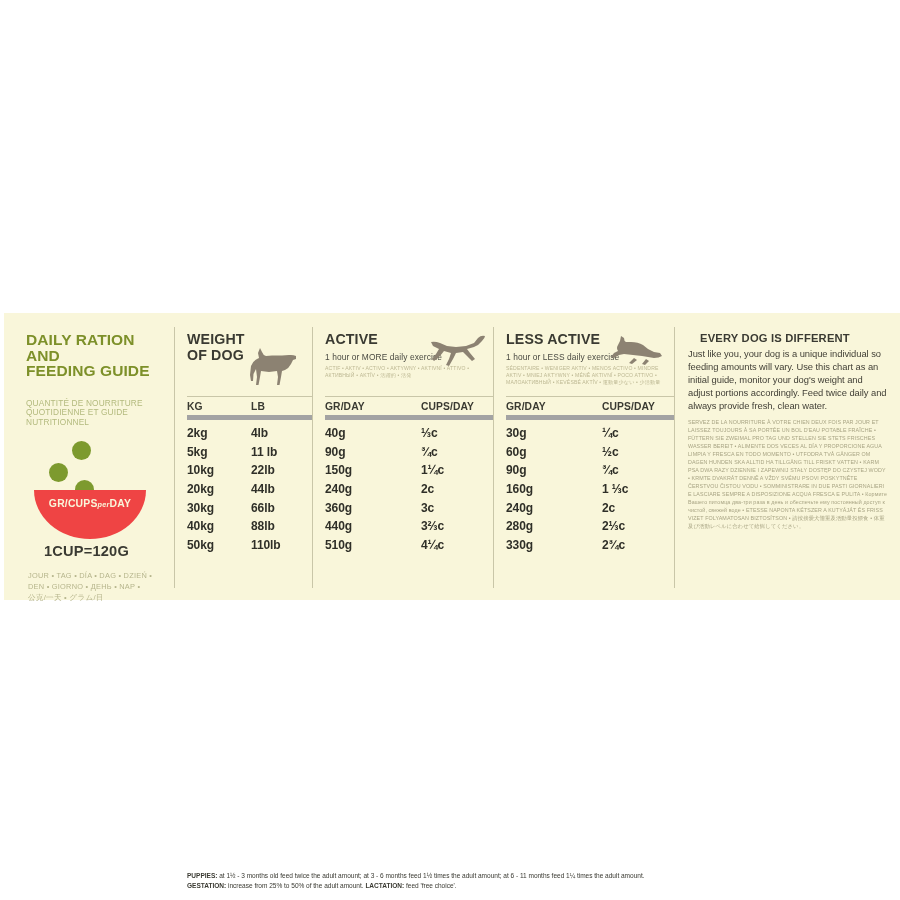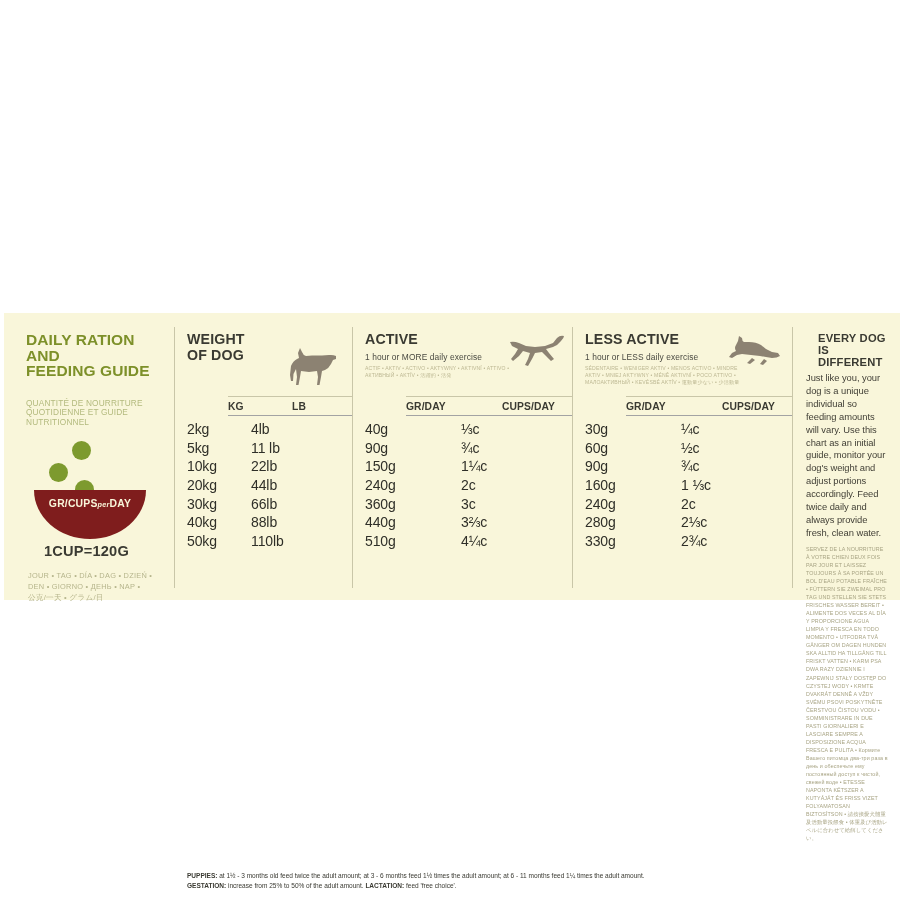--- a/index.html
+++ b/index.html
@@ -28,21 +28,21 @@
     color:#b3ba7e;font-size:8.3px;line-height:9.6px;margin-top:20px;
     letter-spacing:.15px;
   }
   .bowl-wrap{position:relative;width:125px;height:96px;margin:14px 0 0 2px;}
   .kibble{position:absolute;width:19px;height:19px;border-radius:50%;background:#7d9a2e;}
   .k1{left:44px;top:0px;}
   .k2{left:21px;top:22px;}
   .k3{left:47px;top:39px;}
   .bowl{
     position:absolute;left:6px;top:49px;width:112px;height:49px;
-    background:#7f1d1d;
+    background:#ef4444;
     border-radius:0 0 56px 56px / 0 0 49px 49px;
   }
   .bowl-label{
     position:absolute;left:0;top:8px;width:112px;text-align:center;
     color:#f9f6da;font-size:10.4px;font-weight:bold;letter-spacing:.2px;
     white-space:nowrap;
   }
   .bowl-label .per{font-style:italic;font-size:7.3px;font-weight:bold;}
   .cupeq{
     color:#3a3a32;font-size:14.6px;font-weight:bold;letter-spacing:.2px;
@@ -64,27 +64,27 @@
   .h1{color:#3a3a32;font-size:14.2px;font-weight:bold;line-height:15.5px;letter-spacing:.15px;}
   .h2{color:#4a4a42;font-size:8.4px;line-height:10px;margin-top:4px;letter-spacing:.1px;}
   .h3{color:#bdb893;font-size:5.1px;line-height:7px;margin-top:3.5px;letter-spacing:.15px;}
 
   .dog{position:absolute;fill:#8c8272;}
   .dog-stand{right:14px;top:15px;}
   .dog-jump{right:6px;top:2px;}
   .dog-lie{right:10px;top:4px;}
 
   .subhdr{
-    display:flex;border-top:1px solid #c9c6a8;border-bottom:1px solid #a3a3a3;
-    height:18px;align-items:center;margin-left:41px;
+    display:flex;border-top:1px solid #c9c6a8;border-bottom:5px solid #a3a3a3;
+    height:18px;align-items:center;
   }
   .subhdr span{color:#3a3a32;font-size:10.3px;font-weight:bold;letter-spacing:.1px;}
   .rows{padding-top:4px;}
   .row{display:flex;height:18.6px;align-items:center;}
-  .row span{color:#2f2f28;font-size:14px;font-weight:normal;letter-spacing:-.1px;}
+  .row span{color:#2f2f28;font-size:12px;font-weight:bold;letter-spacing:-.1px;}
 
   .c-kg{flex:0 0 64px;}
   .c-lb{flex:0 0 60px;}
   .c-gr{flex:0 0 96px;}
   .c-cup{flex:0 0 70px;}
 
   
   .col-note{flex:1 1 auto;box-sizing:border-box;padding:19px 16px 0 13px;}
   .note-h{color:#3a3a32;font-size:11.2px;font-weight:bold;letter-spacing:.2px;padding-left:12px;}
   .note-body{color:#413f36;font-size:9.4px;line-height:12.9px;margin-top:4px;letter-spacing:-.05px;}

